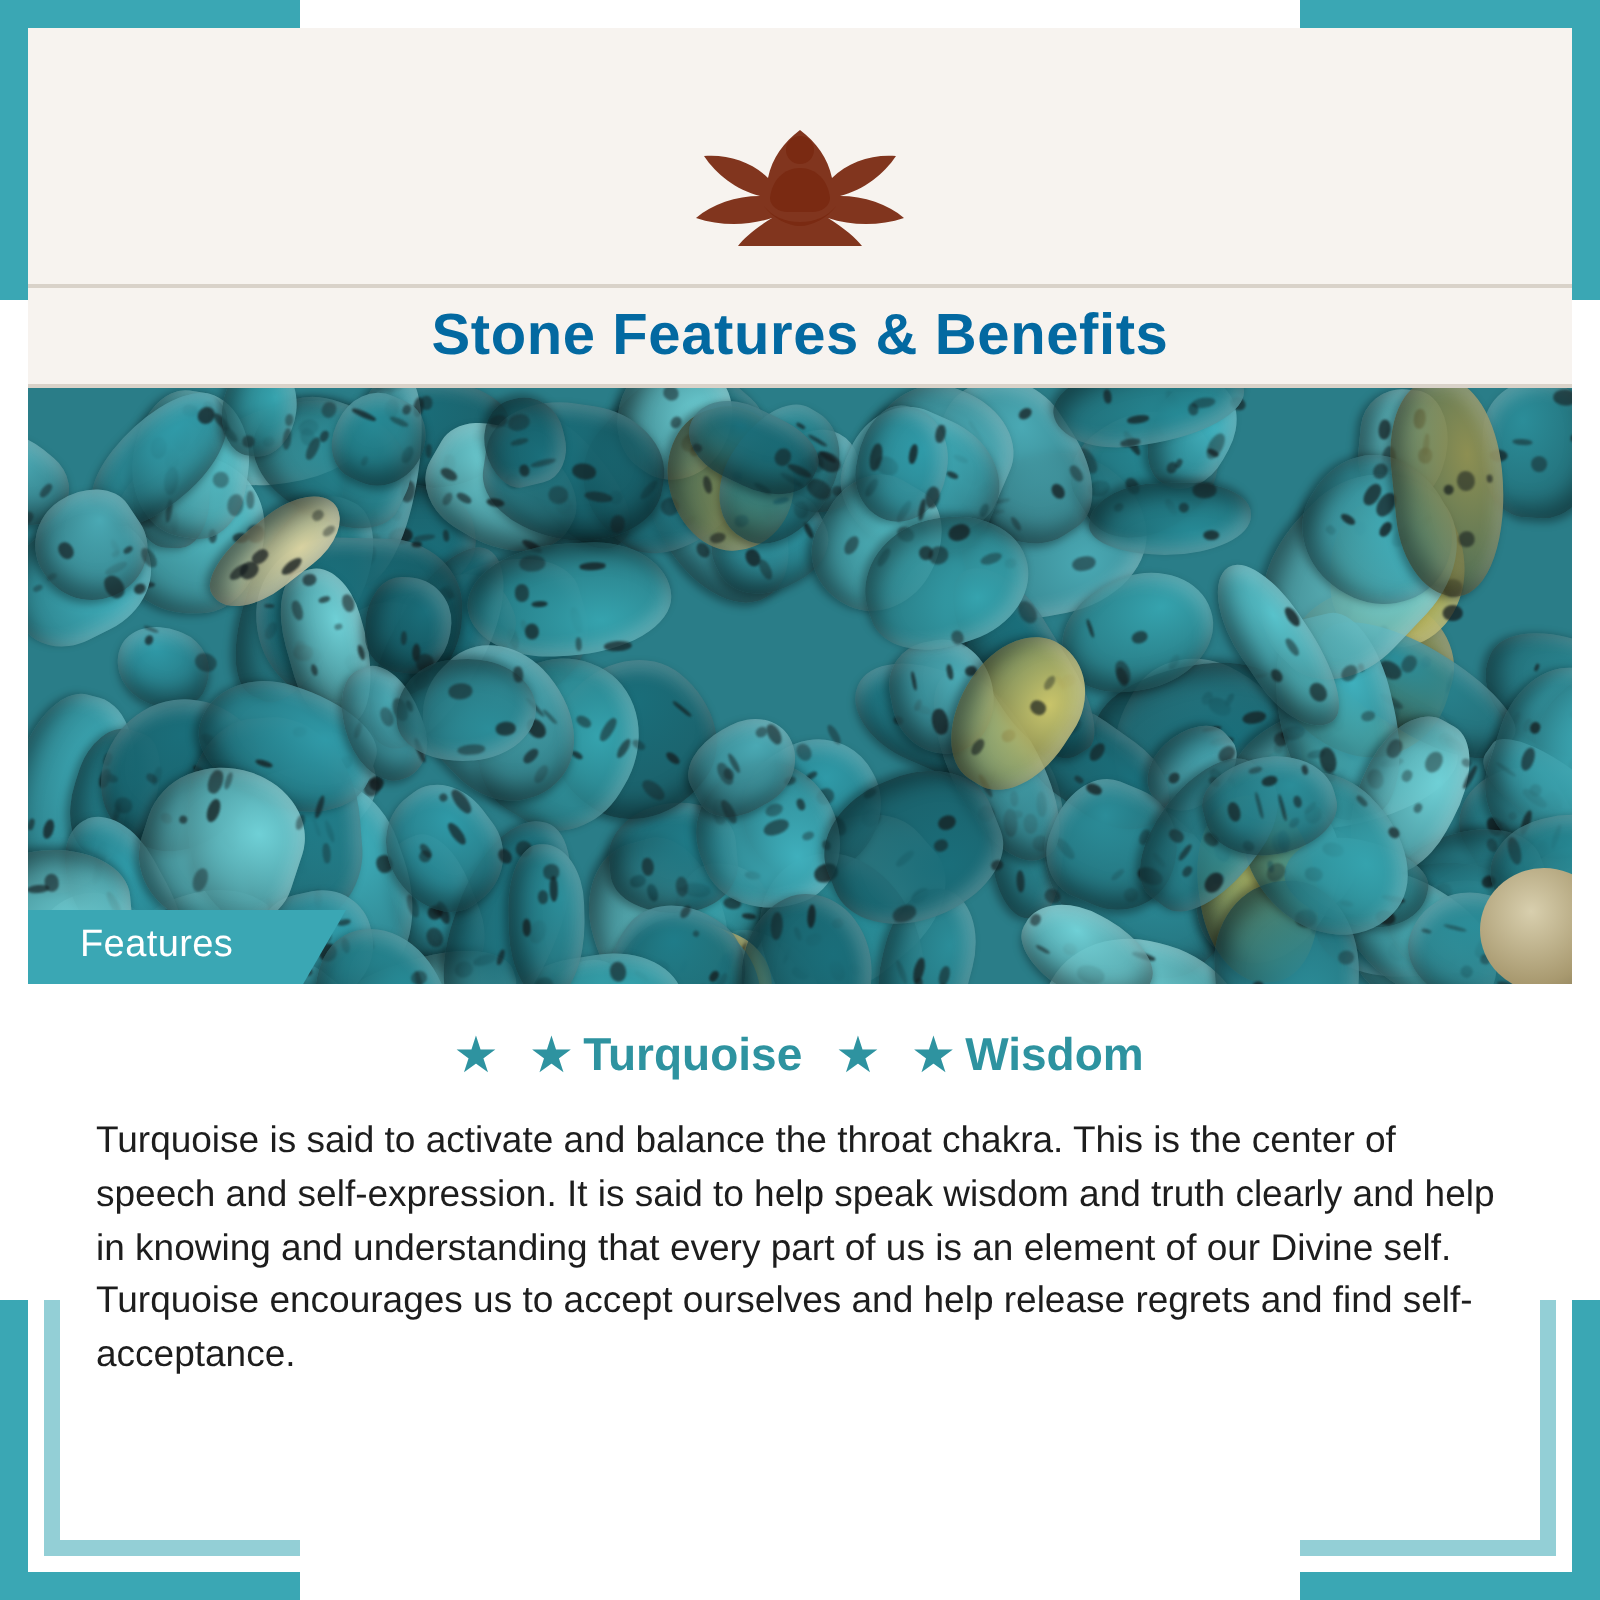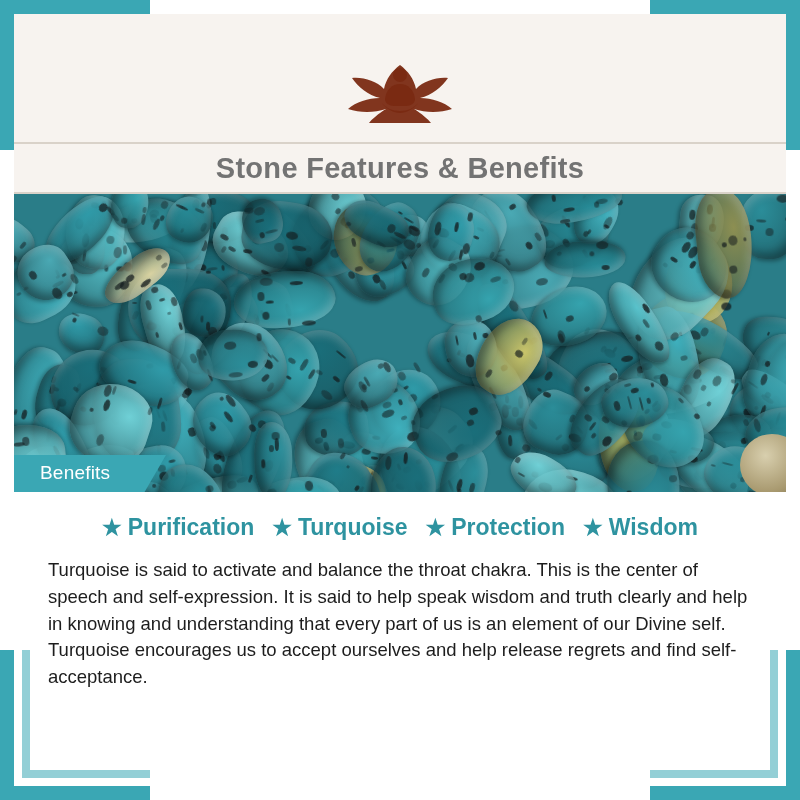--- a/index.html
+++ b/index.html
@@ -65,21 +65,21 @@
     border-top: 2px solid #d9d2c9;
     border-bottom: 2px solid #d9d2c9;
     height: 52px;
     display: flex;
     align-items: center;
     justify-content: center;
   }
   .title-band h1 {
     font-size: 29px;
     font-weight: bold;
-    color: #737373;
+    color: #0369a1;
     letter-spacing: 0.3px;
   }
 
   
   .photo {
     position: relative;
     height: 298px;
     overflow: hidden;
     background: #2a7d88;
   }
@@ -1174,35 +1174,33 @@
             <div style="position: absolute; width: 4.80042px; height: 4.09182px; left: 9.18454%; top: 75.662%; background: rgba(20, 28, 30, 0.463); border-radius: 50%; filter: blur(0.6px);"></div>
           </div>
           <div class="stone" style="width: 92.8441px; height: 36.4644px; left: 577.705px; top: 111.469px; transform: rotate(55.8deg); background: radial-gradient(at 35% 30%, rgb(87, 194, 203) 0%, rgba(0, 0, 0, 0.32) 130%); border-radius: 44.1471% 55.3954% 42.3044% 48.3478% / 47.2484% 47.4837% 57.5985% 58.7239%;">
             <div style="position: absolute; width: 6.77332px; height: 5.18195px; left: 59.114%; top: 65.0629%; background: rgba(20, 28, 30, 0.706); border-radius: 50%; filter: blur(0.6px);"></div>
             <div style="position: absolute; width: 10.5466px; height: 8.38736px; left: 77.2828%; top: 26.9088%; background: rgba(20, 28, 30, 0.667); border-radius: 50%; filter: blur(0.6px);"></div>
             <div style="position: absolute; width: 9.96934px; height: 3.60177px; left: 49.7554%; top: 27.4801%; background: rgba(20, 28, 30, 0.506); border-radius: 50%; filter: blur(0.6px);"></div>
             <div style="position: absolute; width: 11.4804px; height: 5.3802px; left: 35.0868%; top: 1.97744%; background: rgba(20, 28, 30, 0.8); border-radius: 50%; filter: blur(0.6px);"></div>
           </div>
           <div style="position: absolute; right: -18px; bottom: -4px; width: 64px; height: 62px; border-radius: 50%; background: radial-gradient(circle at 40% 35%, rgb(216, 207, 174) 0%, rgb(168, 153, 111) 65%, rgb(125, 113, 78) 100%);"></div>
         </div>
-      <div class="caption">Benefits</div>
+      <div class="caption">Features</div>
     </div>
 
     <div class="benefits" id="benefits">
         <div class="benefit">
           <span class="star">★</span>
-          <span>Purification</span>
         </div>
         <div class="benefit">
           <span class="star">★</span>
           <span>Turquoise</span>
         </div>
         <div class="benefit">
           <span class="star">★</span>
-          <span>Protection</span>
         </div>
         <div class="benefit">
           <span class="star">★</span>
           <span>Wisdom</span>
         </div>
       </div>
 
     <p class="body-text">Turquoise is said to activate and balance the throat chakra. This is the center of speech and self-expression. It is said to help speak wisdom and truth clearly and help in knowing and understanding that every part of us is an element of our Divine self. Turquoise encourages us to accept ourselves and help release regrets and find self-acceptance.</p>
 
   </div>

